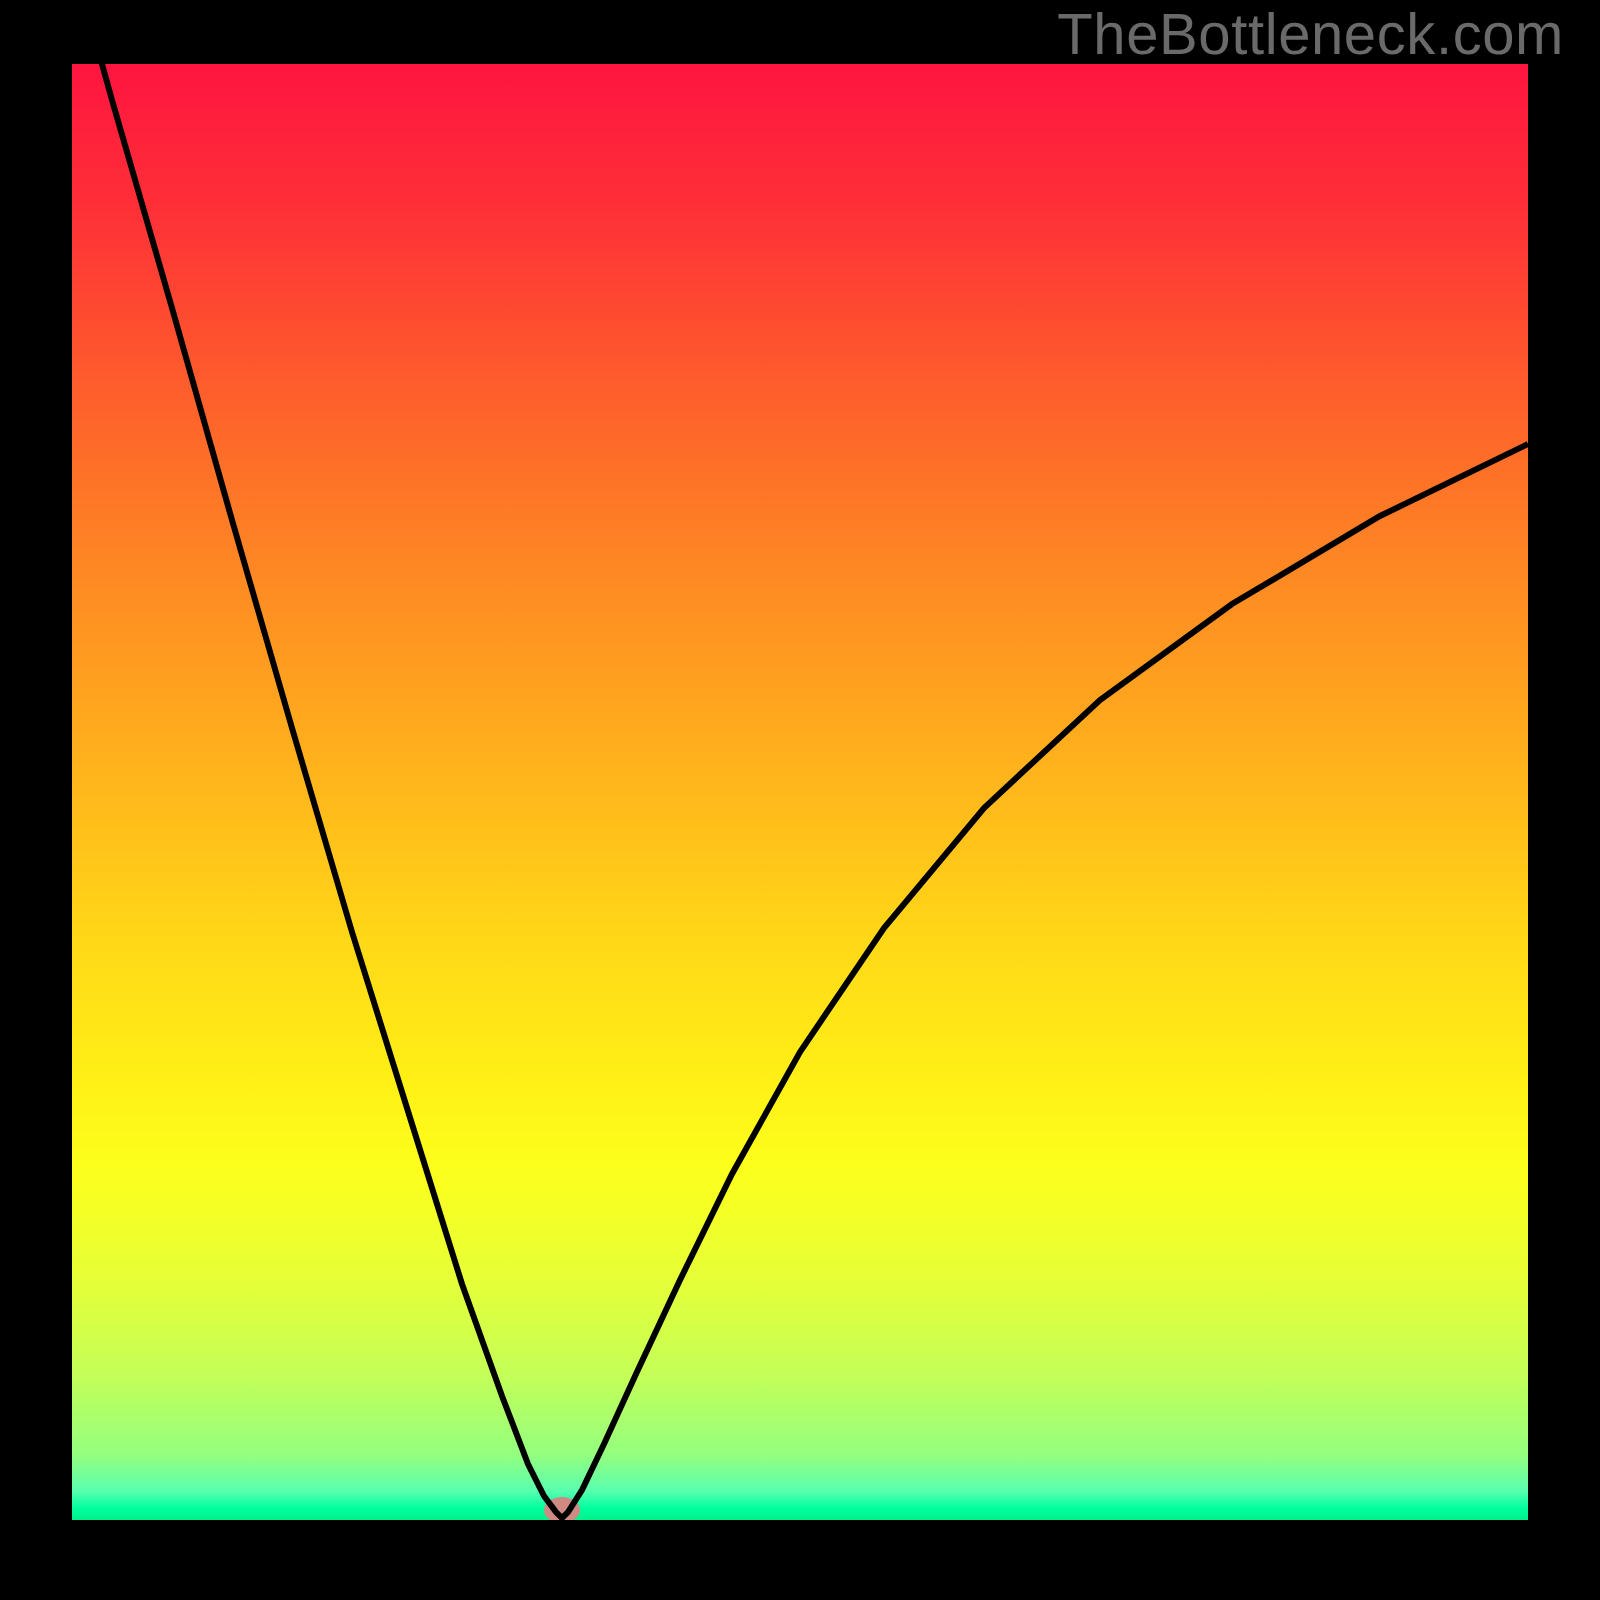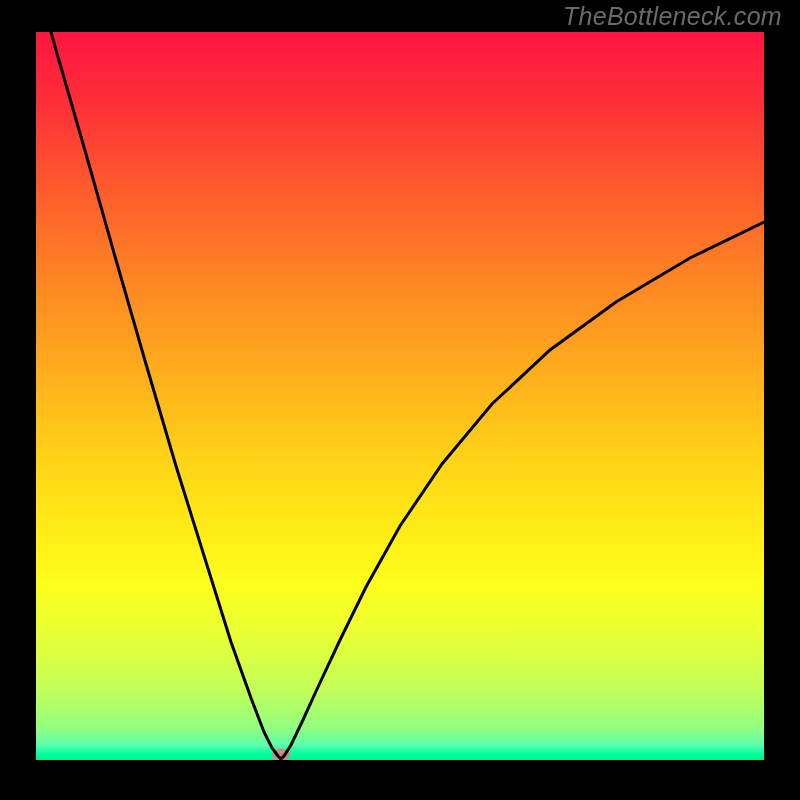--- a/index.html
+++ b/index.html
@@ -9,25 +9,24 @@
     background: #000000;
     position: relative;
     overflow: hidden;
     font-family: Arial, Helvetica, sans-serif;
   }
   .watermark {
     position: absolute;
     top: 2px;
     right: 18px;
     color: #6a6a6a;
-    font-size: 25px;
+    font-size: 29px;
     font-weight: 500;
     letter-spacing: 0.3px;
     z-index: 10;
-    font-style: italic;
   }
   .plot-area {
     position: absolute;
     left: 36px;
     top: 32px;
     width: 728px;
     height: 728px;
     overflow: hidden;
   }
   .gradient-bg {

